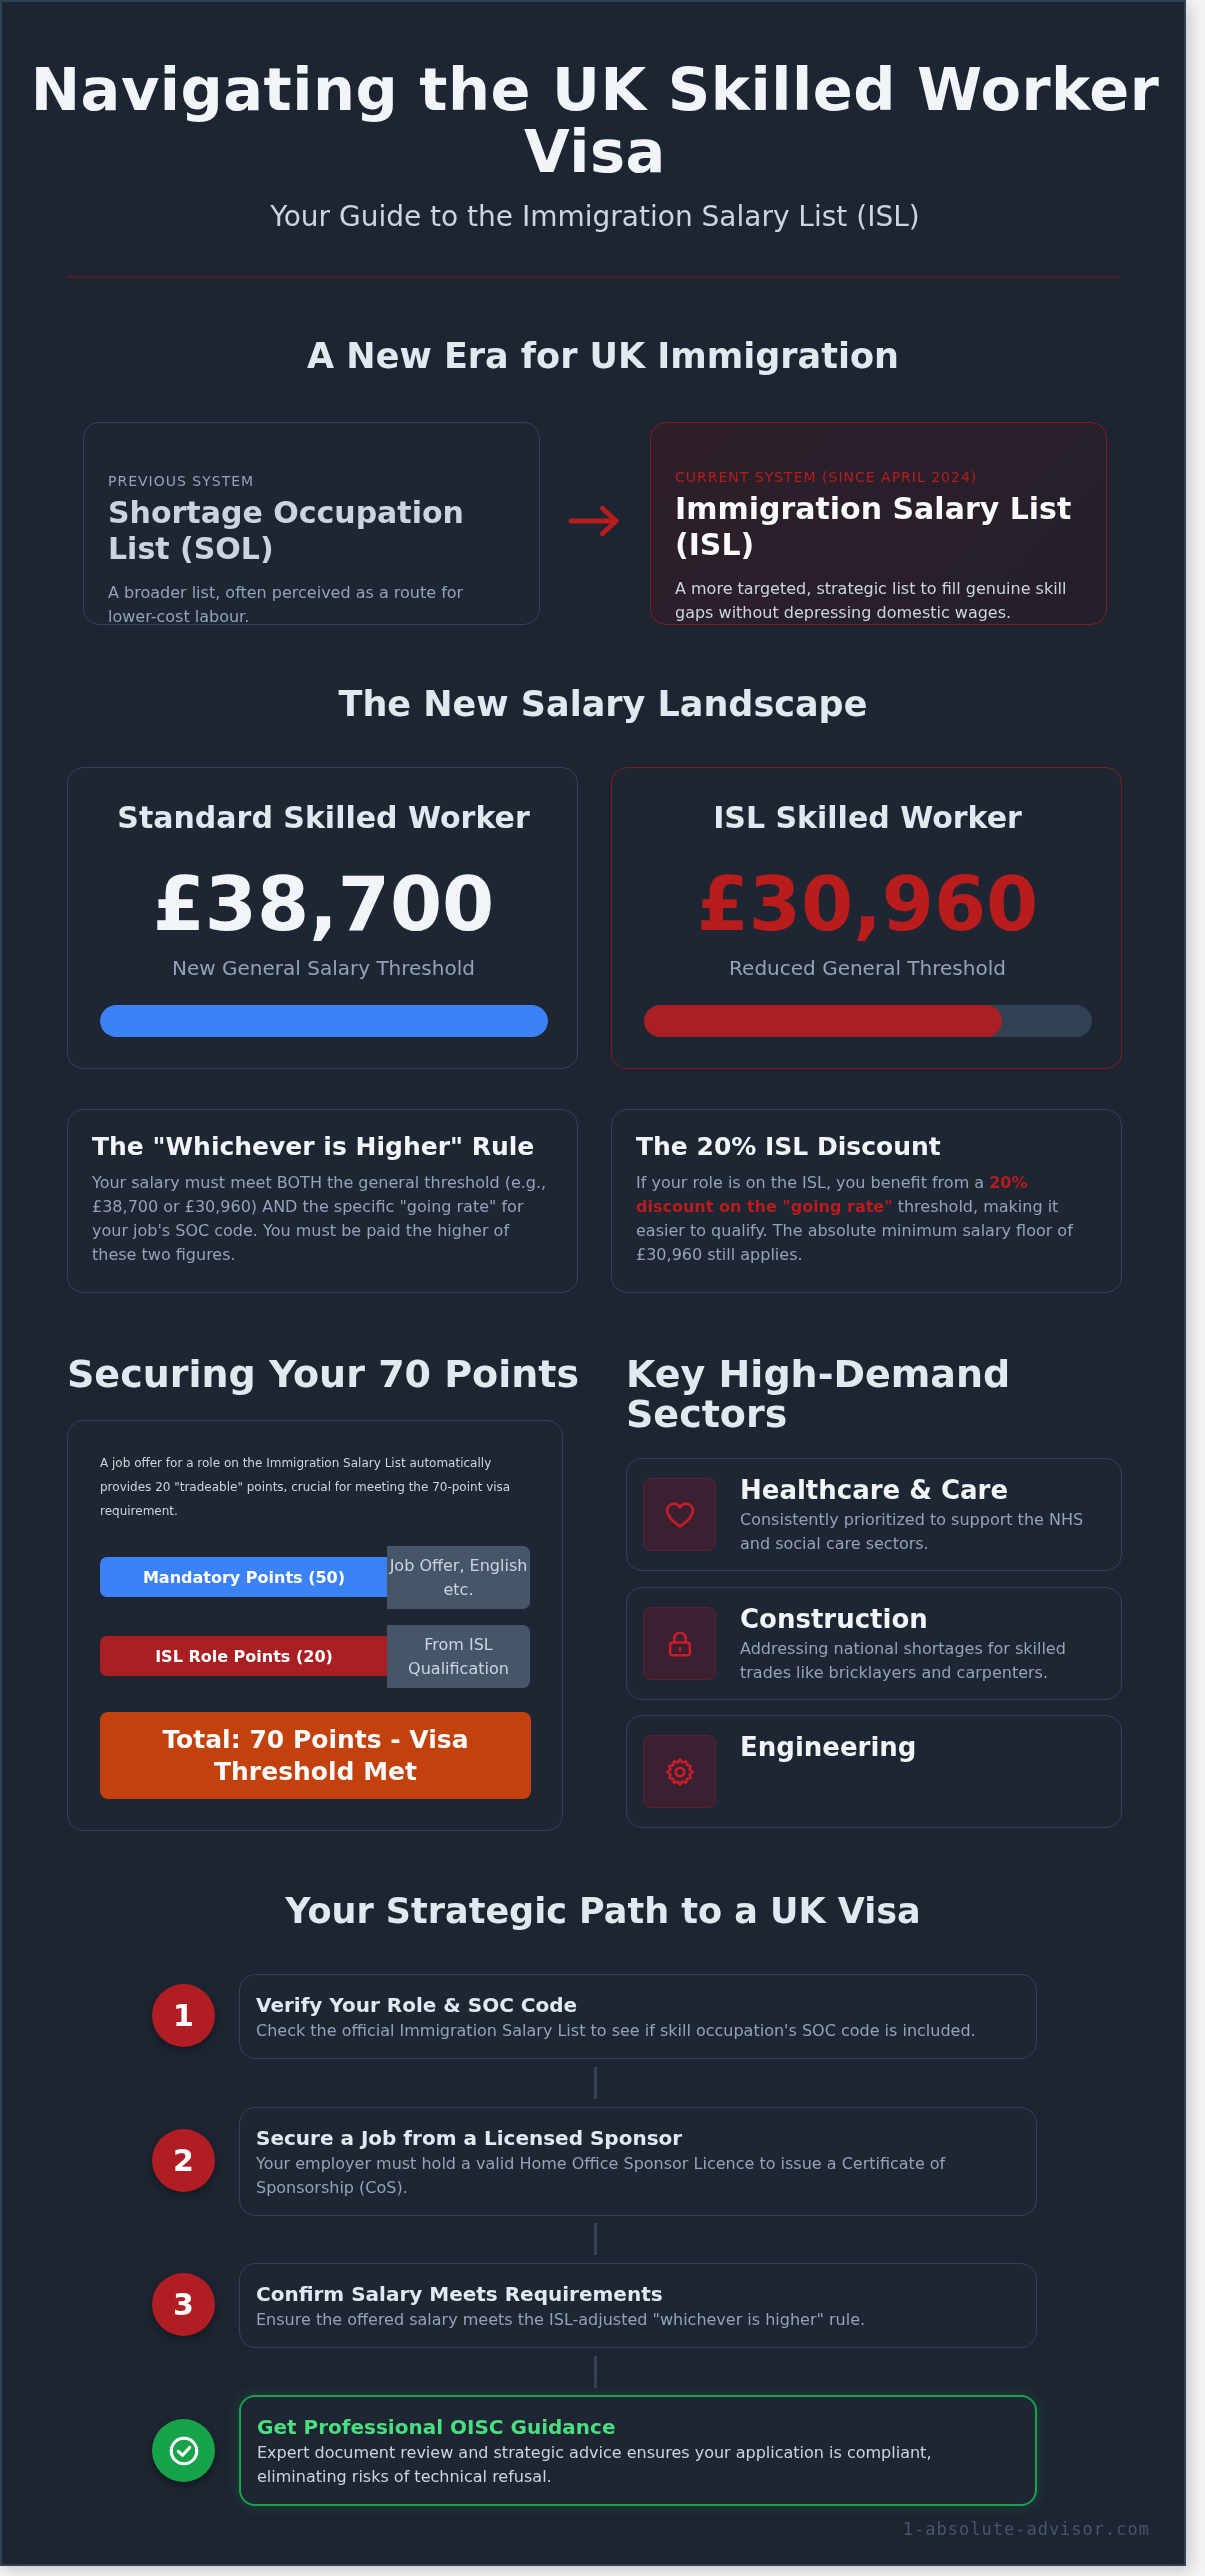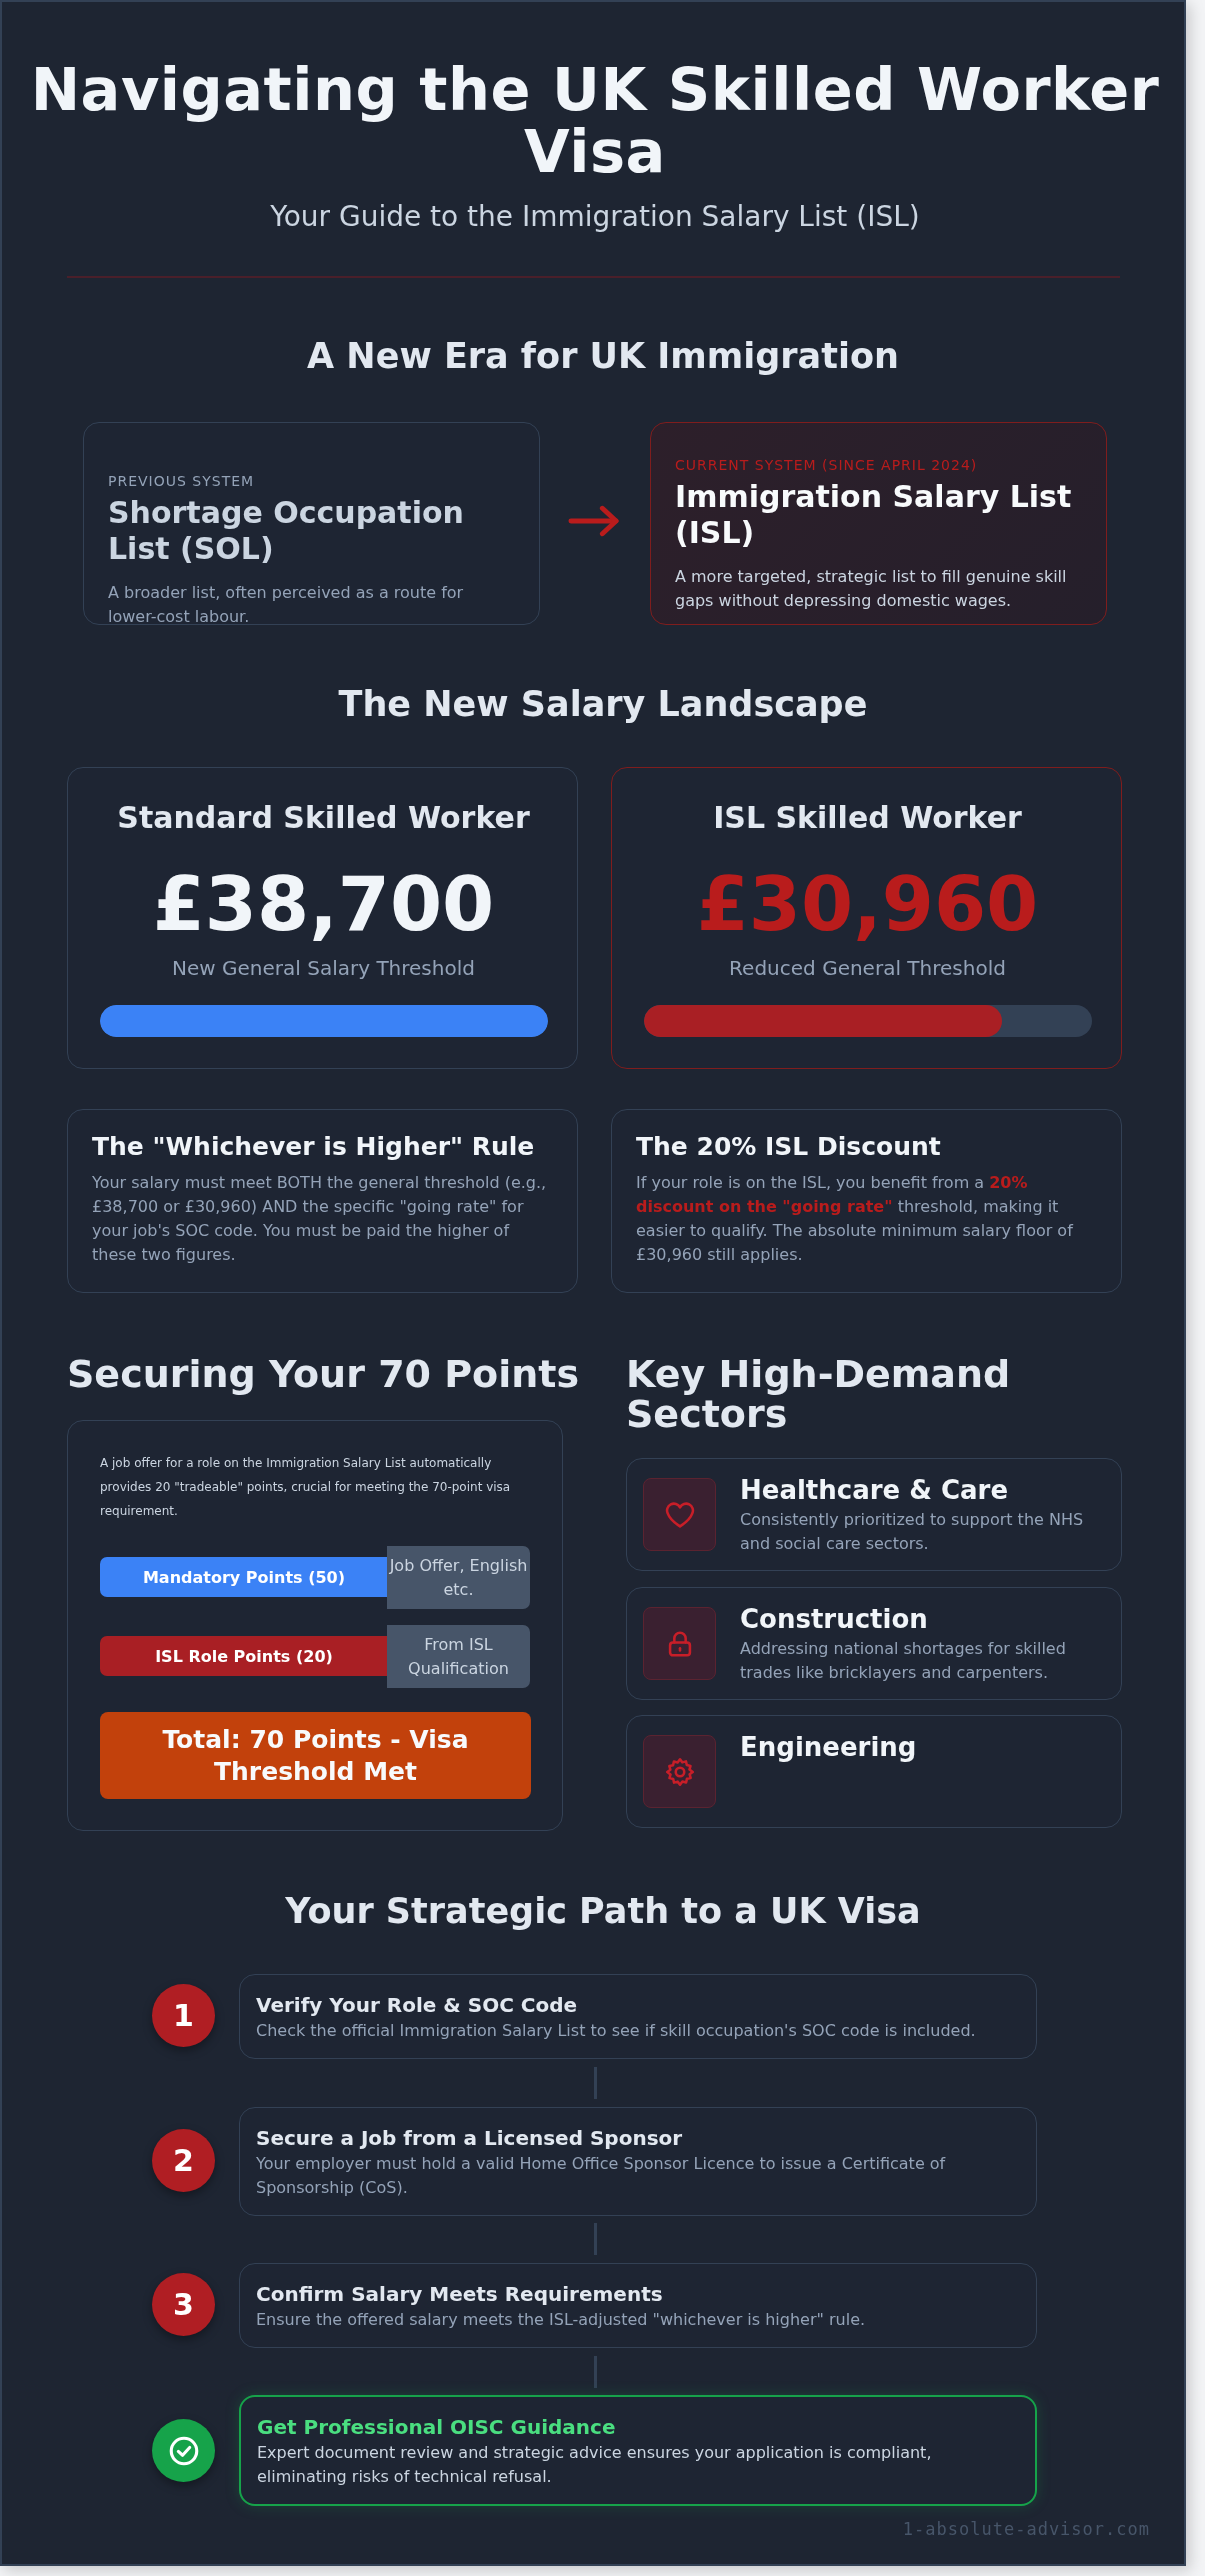--- a/index.html
+++ b/index.html
@@ -95,21 +95,21 @@
     <div class="eyebrow" style="margin-top:26px;">PREVIOUS SYSTEM</div>
     <div class="sys-title">Shortage Occupation List (SOL)</div>
     <div class="sys-desc">A broader list, often perceived as a route for lower-cost labour.</div>
   </div>
 
   <svg class="arrow" viewBox="0 0 56 34">
     <line x1="4" y1="17" x2="50" y2="17" stroke="#b91c1c" stroke-width="5" stroke-linecap="round"></line>
     <polyline points="36,4 50,17 36,30" fill="none" stroke="#b91c1c" stroke-width="5" stroke-linecap="round" stroke-linejoin="round"></polyline>
   </svg>
 
-  <div class="card red" style="left:648px; top:420px; width:457px; height:203px; padding:8px 24px;">
+  <div class="card red" style="left:648px; top:420px; width:457px; height:203px; padding:20px 24px;">
     <div class="eyebrow red" style="margin-top:26px;">CURRENT SYSTEM (SINCE APRIL 2024)</div>
     <div class="sys-title white">Immigration Salary List (ISL)</div>
     <div class="sys-desc light">A more targeted, strategic list to fill genuine skill gaps without depressing domestic wages.</div>
   </div>
 
   <div class="section-title" style="top:682px;">The New Salary Landscape</div>
 
   <div class="card" style="left:65px; top:765px; width:511px; height:302px;">
     <div class="abs sal-title" style="left:0; width:511px; top:32px;">Standard Skilled Worker</div>
     <div class="abs sal-value" style="left:0; width:511px; top:97px;">£38,700</div>

